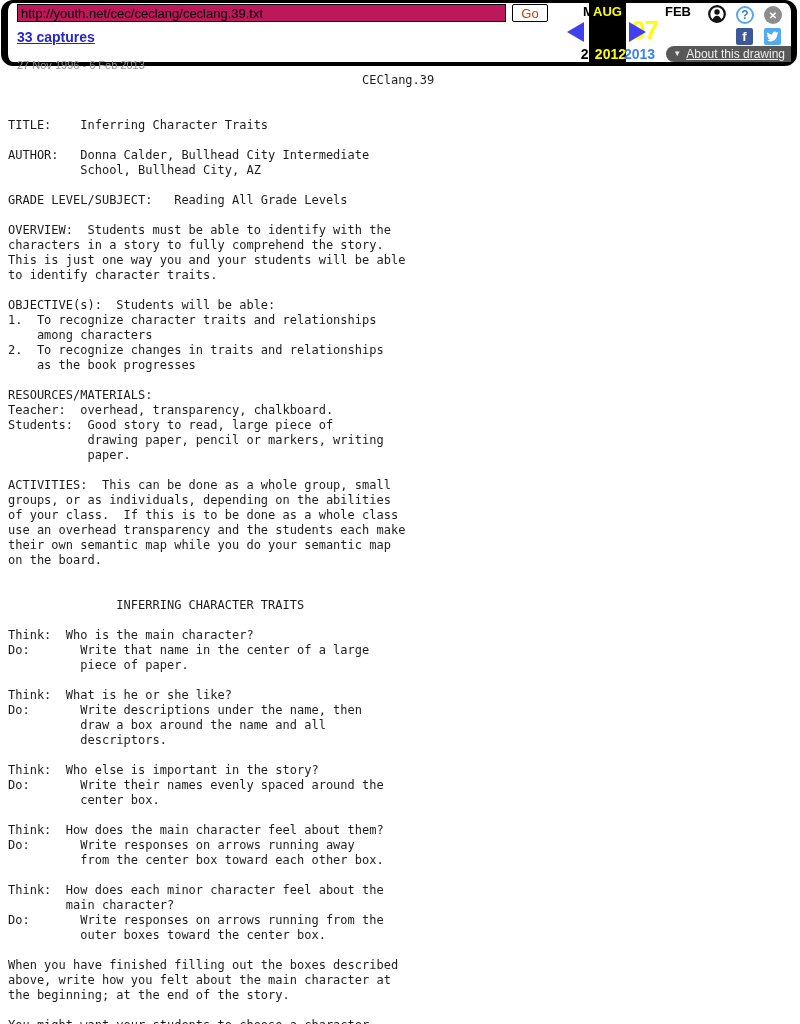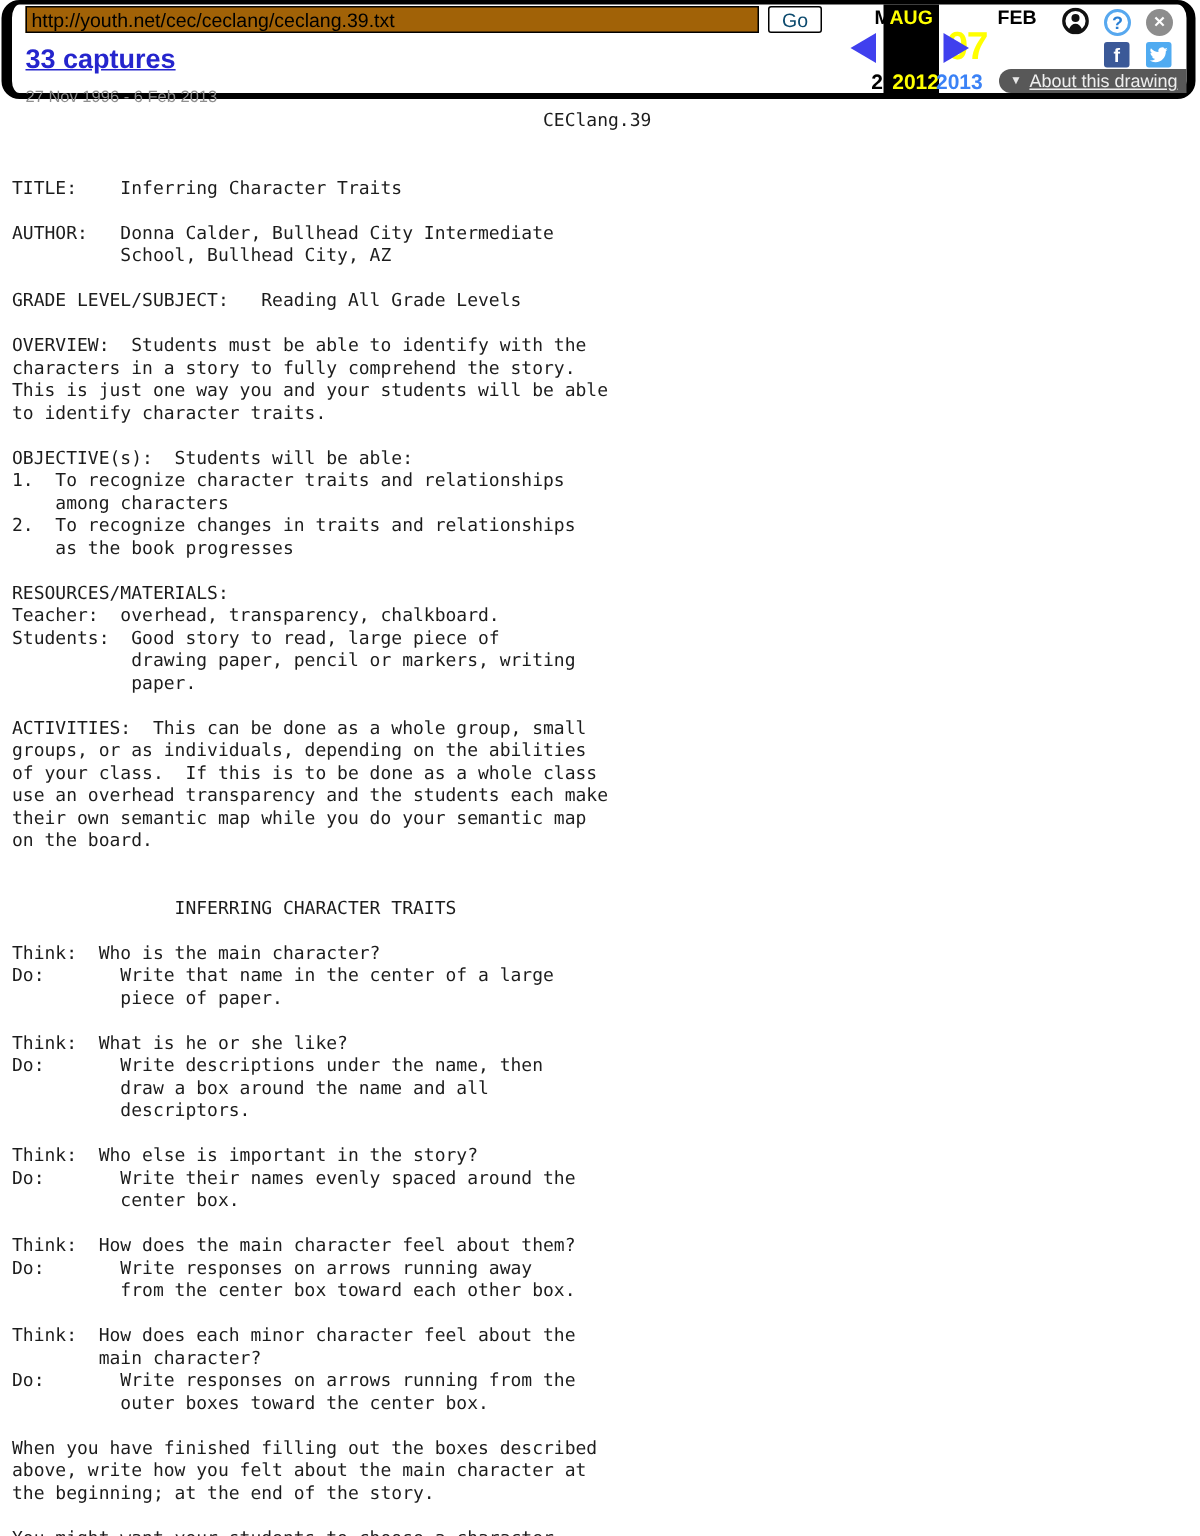--- a/index.html
+++ b/index.html
@@ -21,33 +21,33 @@
     border-left-width: 7px;
     border-right-width: 6px;
     border-bottom-width: 4px;
     border-radius: 12px;
   }
   .wb-url {
     position: absolute; left: 9px; top: 1px;
     width: 489px; height: 18px;
     border: 1px solid #000; border-radius: 0;
     font-family: "Liberation Sans", sans-serif;
-    font-size: 13px; padding: 0 3px; color: #000; background: #a16207;
+    font-size: 13px; padding: 0 3px; color: #000; background: #be185d;
   }
   .wb-go {
     position: absolute; left: 504px; top: 1px;
     width: 36px; height: 18px;
     border: 1px solid #000; border-radius: 2px;
-    background: #fff; color: #0c4a6e;
+    background: #fff; color: #c2410c;
     font-family: "Liberation Sans", sans-serif;
     font-size: 13px; line-height: 15px; padding: 0; text-align: center;
   }
   .wb-captures {
     position: absolute; left: 9px; top: 26px;
-    font-size: 18px; font-weight: bold;
+    font-size: 14px; font-weight: bold;
     color: #2525cd; text-decoration: underline; cursor: pointer;
   }
   .wb-range {
     position: absolute; left: 9px; top: 56px;
     font-size: 11px; color: #8e8e8e;
   }
 
   
   .wb-black-col {
     position: absolute; left: 581px; top: 0; width: 37px; height: 100%;

